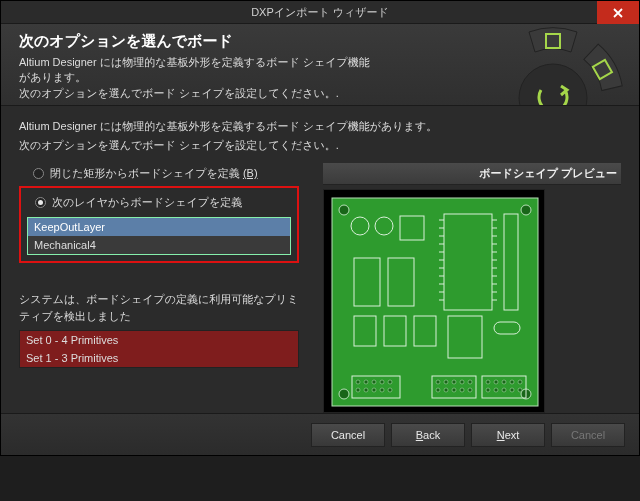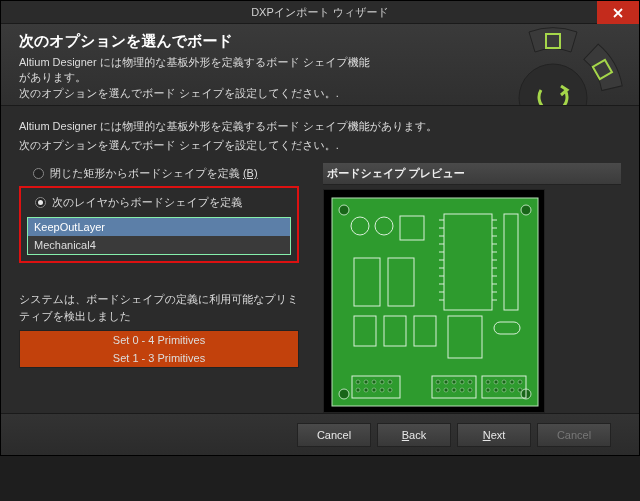--- a/index.html
+++ b/index.html
@@ -54,21 +54,21 @@
   .rotary {
     position: absolute; right: 6px; top: -6px;
     width: 160px; height: 160px;
   }
   .body {
     padding: 12px 18px 0 18px;
   }
   .intro { font-size: 11px; color: #ddd; line-height: 1.5; margin-bottom: 10px;}
   .columns { display: flex; gap: 24px; }
   .leftcol { width: 280px; }
-  .rightcol { flex: 1; }
+  .rightcol { flex: 1; text-align: right; }
   .radio-row {
     display: flex; align-items: center; gap: 6px;
     padding: 3px 0;
     color: #ddd;
   }
   .radio {
     width: 11px; height: 11px; border-radius: 50%;
     border: 1px solid #888; background: #222;
     display: inline-flex; align-items: center; justify-content: center;
   }
@@ -87,21 +87,21 @@
   .listitem {
     padding: 3px 6px; font-size: 11px; color: #ddd;
   }
   .listitem.selected {
     background: #5c7fa8; color: #fff;
   }
   .detected {
     margin-top: 28px; font-size: 11px; color: #ddd; line-height: 1.5;
   }
   .sets {
-    margin-top: 6px; background: #c2410c; border: 1px solid #222; text-align: center;
+    margin-top: 6px; background: #7f1d1d; border: 1px solid #222;
   }
   .section-title {
     font-weight: bold; color: #eee; font-size: 11px;
     padding-bottom: 2px;
     background: linear-gradient(#4a4a4a,#3b3b3b);
     border-bottom: 1px solid #222;
     padding: 3px 4px;
   }
   .preview {
     border: 1px solid #222; background: #000;
@@ -109,21 +109,21 @@
     margin-top: 4px;
     position: relative;
     overflow: hidden;
   }
   .footer {
     position: absolute; left: 0; right: 0; bottom: 0;
     height: 42px;
     background: linear-gradient(#333,#2b2b2b);
     border-top: 1px solid #1a1a1a;
     display: flex; align-items: center; justify-content: flex-end;
-    gap: 6px; padding: 0 28px;
+    gap: 6px; padding: 0 14px;
   }
   .btn {
     min-width: 74px; height: 24px;
     background: linear-gradient(#4a4a4a,#383838);
     border: 1px solid #222;
     color: #e8e8e8; font-size: 11px;
     display: inline-flex; align-items: center; justify-content: center;
     cursor: pointer;
   }
   .btn.disabled { color: #777; cursor: default; }

